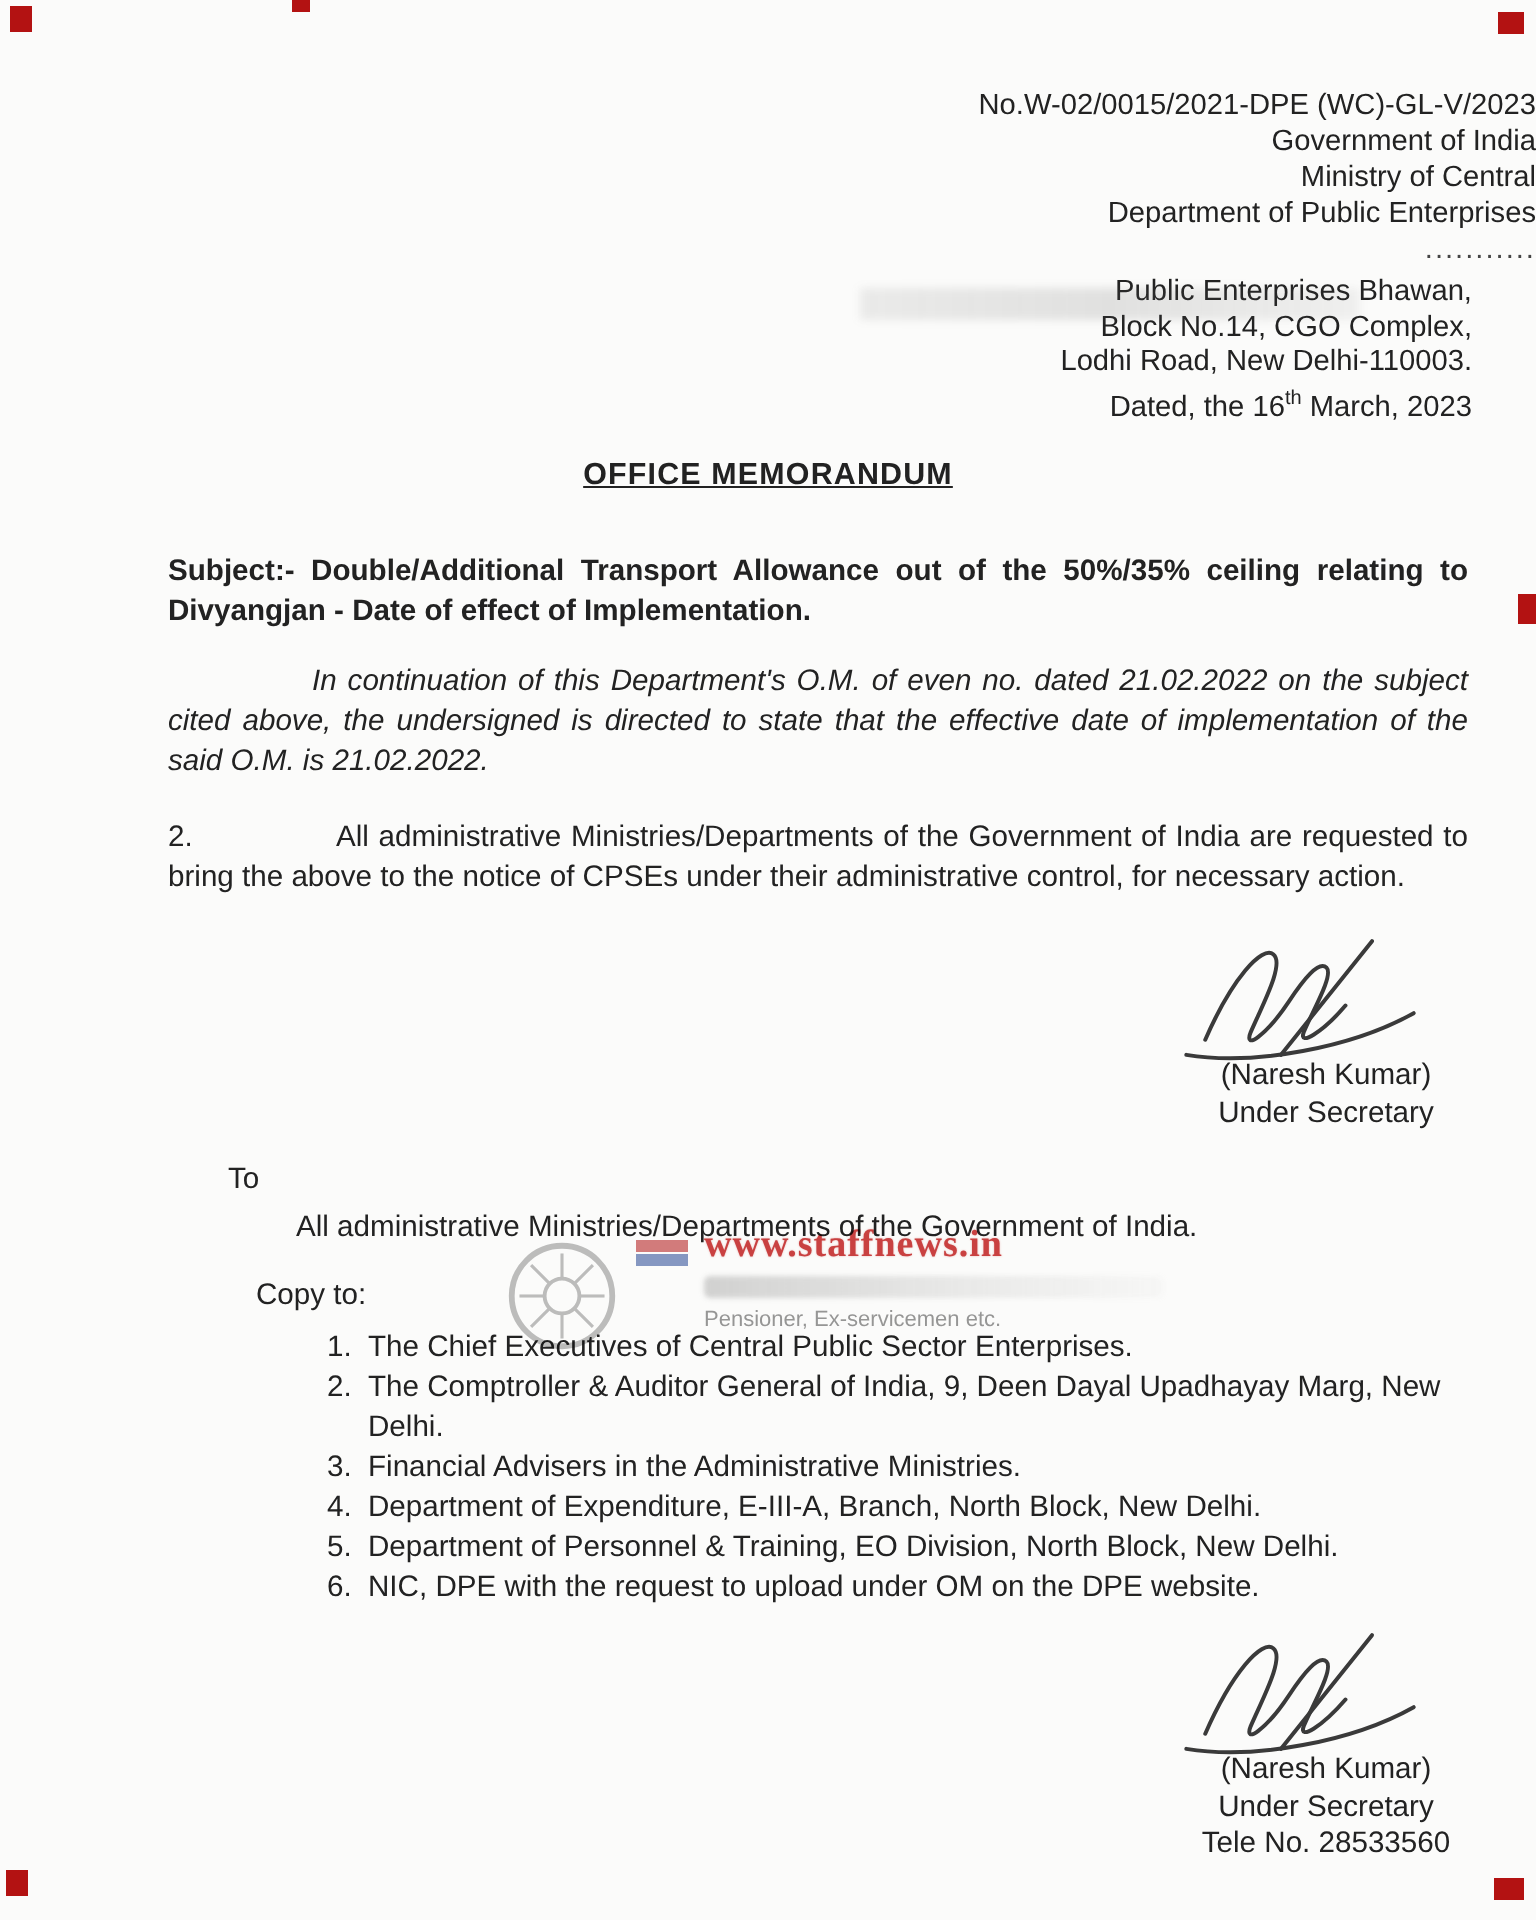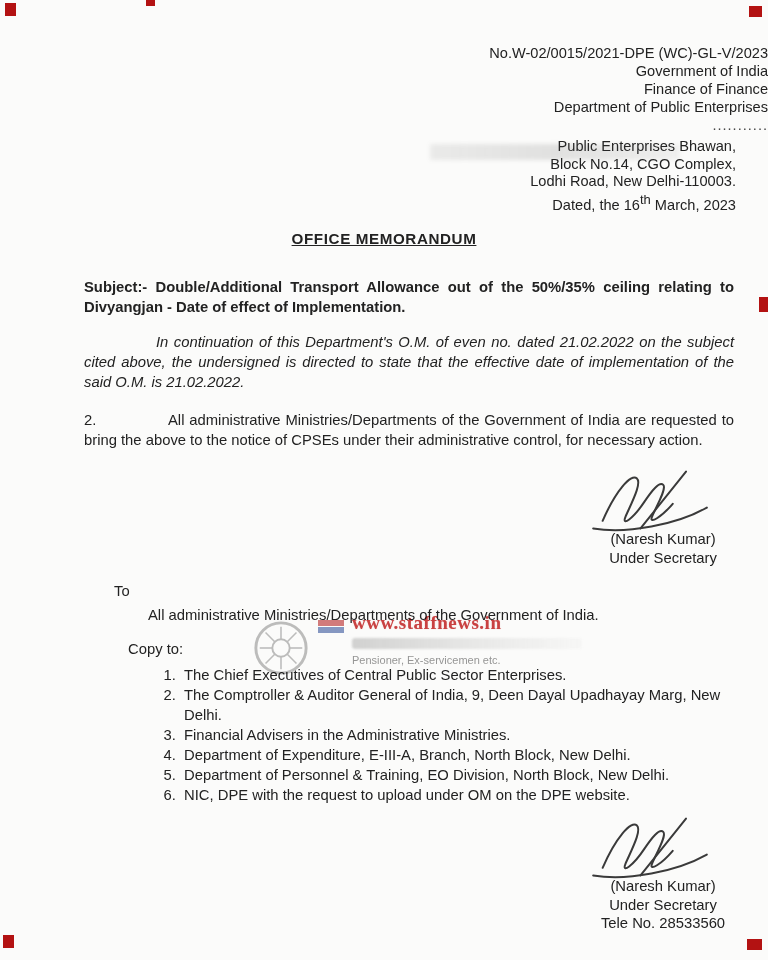--- a/index.html
+++ b/index.html
@@ -18,21 +18,21 @@
   .sheet{
     position:absolute;inset:0;background:var(--paper);
     box-sizing:border-box;
   }
   
   .doc-header{ padding-top:44px; text-align:right; line-height:18px; font-size:14.6px;}
   .doc-header .line{white-space:pre;}
   .dots{letter-spacing:1px; color:#444;}
   
   .addr-block{ margin-top:4px; padding-right:32px; text-align:right; line-height:17.5px; font-size:14.6px;}
-  sup{font-size:13px;}
+  sup{font-size:10px;}
   
   .memo-title{
     margin:16px 0 0 0; text-align:center; font-size:15.2px; font-weight:bold;
     text-decoration:underline; letter-spacing:.6px;
   }
   
   .content{ padding:0 34px 0 84px; font-size:14.8px; line-height:20px; }
   .subject{ margin-top:30px; font-weight:bold; text-align:justify; }
   .para1{ margin-top:10px; text-indent:72px; text-align:justify;font-style:italic; }
   .para2{ margin-top:18px; text-align:justify; }
@@ -91,21 +91,21 @@
   .sig-path{ stroke:#3a3a3a; stroke-width:2.1; fill:none; stroke-linecap:round; }
 </style>
 </head>
 <body>
 
 <div class="sheet">
 
   <header class="doc-header">
     <div class="line">No.W-02/0015/2021-DPE (WC)-GL-V/2023</div>
     <div class="line">Government of India</div>
-    <div class="line">Finance of Finance</div>
+    <div class="line">Ministry of Central</div>
     <div class="line">Department of Public Enterprises</div>
     <div class="line dots">...........</div>
   </header>
 
   <div class="addr-block">
     <div>Public Enterprises Bhawan,</div>
     <div>Block No.14, CGO Complex,</div>
     <div>Lodhi Road, New Delhi-110003.</div>
     <div><span>Dated, the 16</span><sup>th</sup><span> March, 2023</span></div>
   </div>

